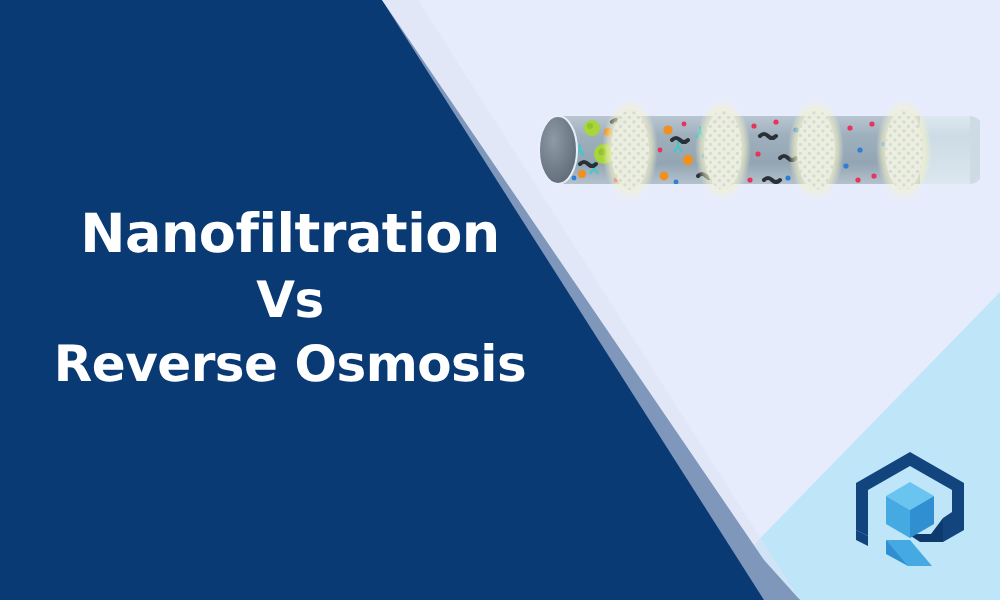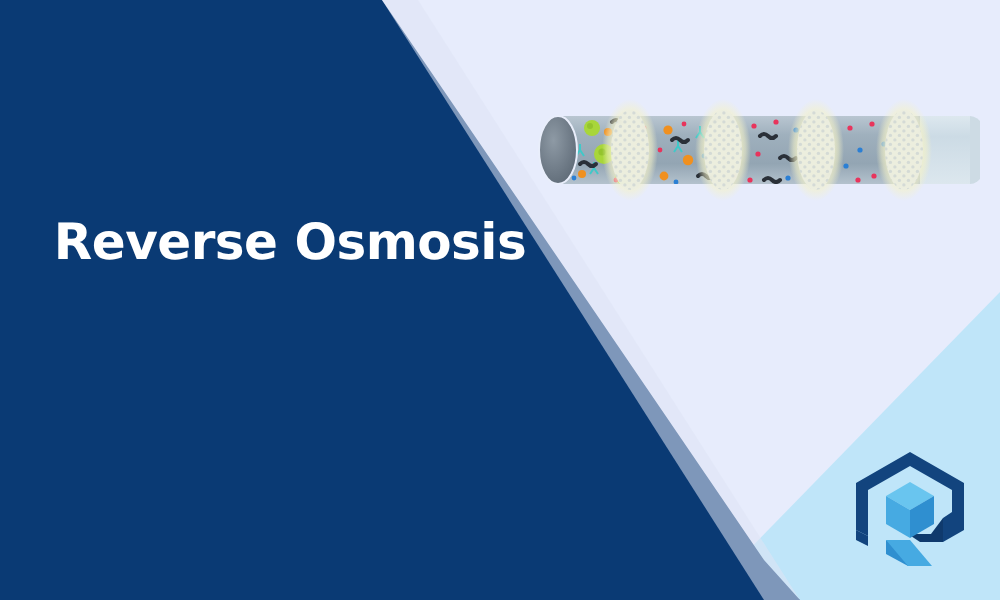--- a/index.html
+++ b/index.html
@@ -199,20 +199,22 @@
         </g>
       </g>
 
       <g>
         <ellipse cx="30" cy="62" rx="19" ry="34" fill="url(#capGrad)" stroke="#e9eefb" stroke-width="2"></ellipse>
       </g>
     </svg>
   </div>
 
   <div id="headline">
+    <div class="line l1">Nanofiltration</div>
+    <div class="line l2">Vs</div>
     <div class="line l3">Reverse Osmosis</div>
   </div>
 
   <svg style="position:absolute;left:848px;top:448px;z-index:50" width="128" height="128" viewBox="0 0 128 128">
 
     <path fill="#12447e" d="M62,4 L116,35 L116,82 L95,94 L95,70 L104,64 L104,42 L62,18 L20,42 L20,88 L8,82 L8,35 Z"></path>
     <path fill="#12447e" d="M8,82 L20,88 L20,98 L8,92 Z"></path>
     <path fill="#0f3a6d" d="M95,70 L95,94 L72,94 L60,86 L83,86 Z"></path>
 
     <g>

